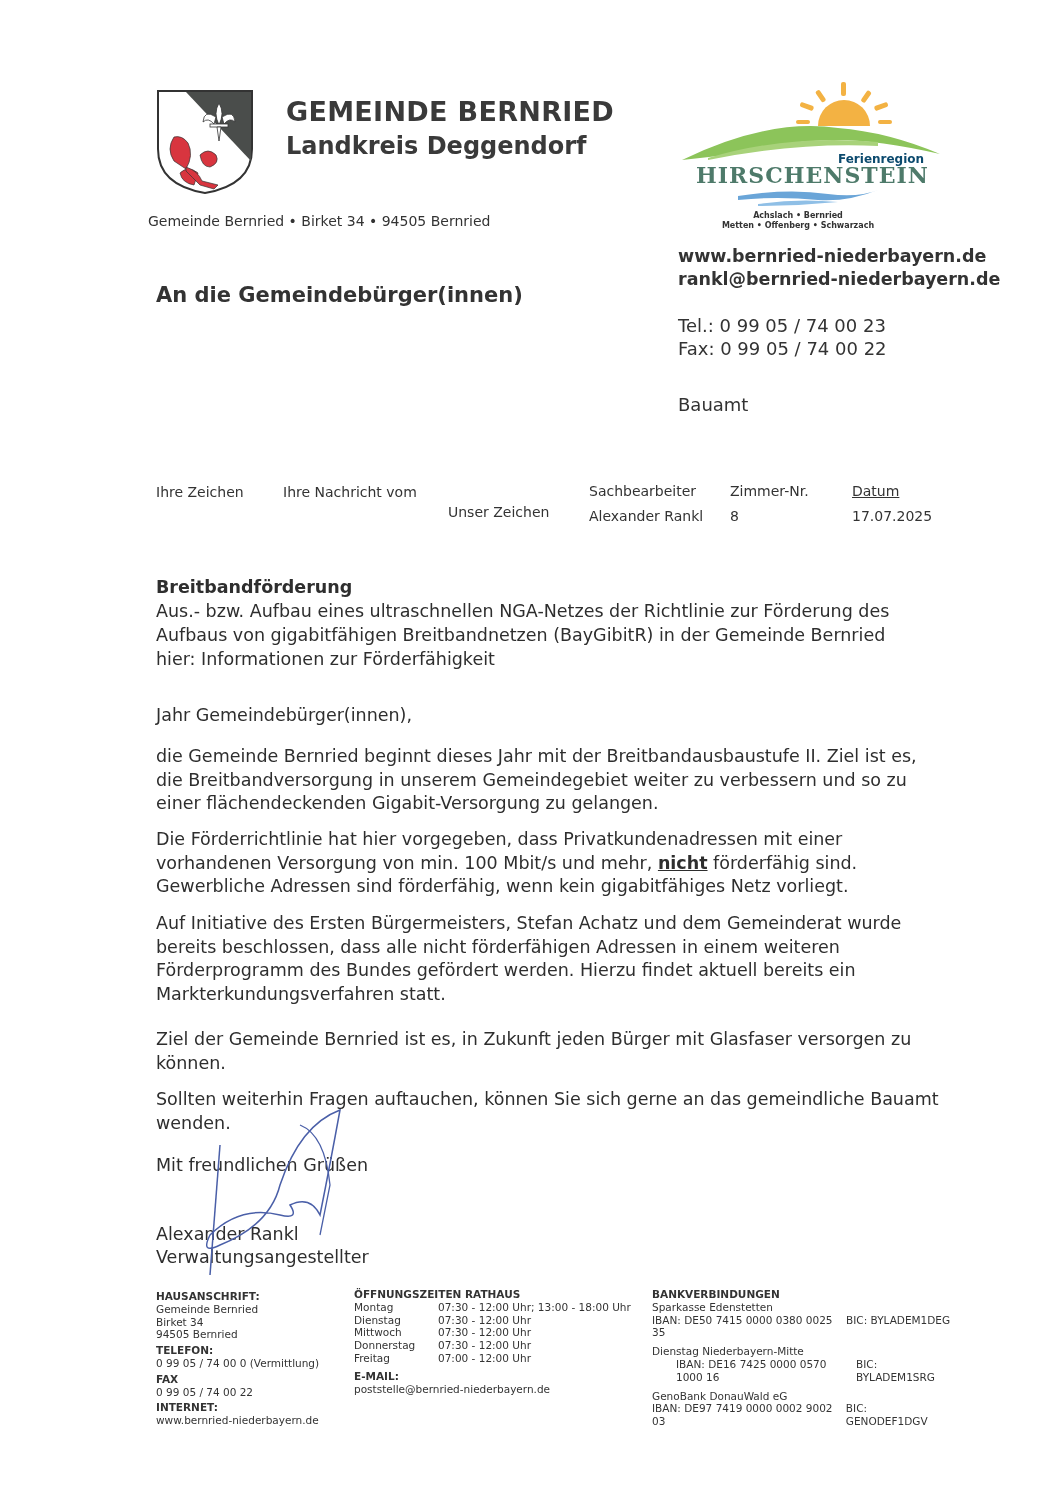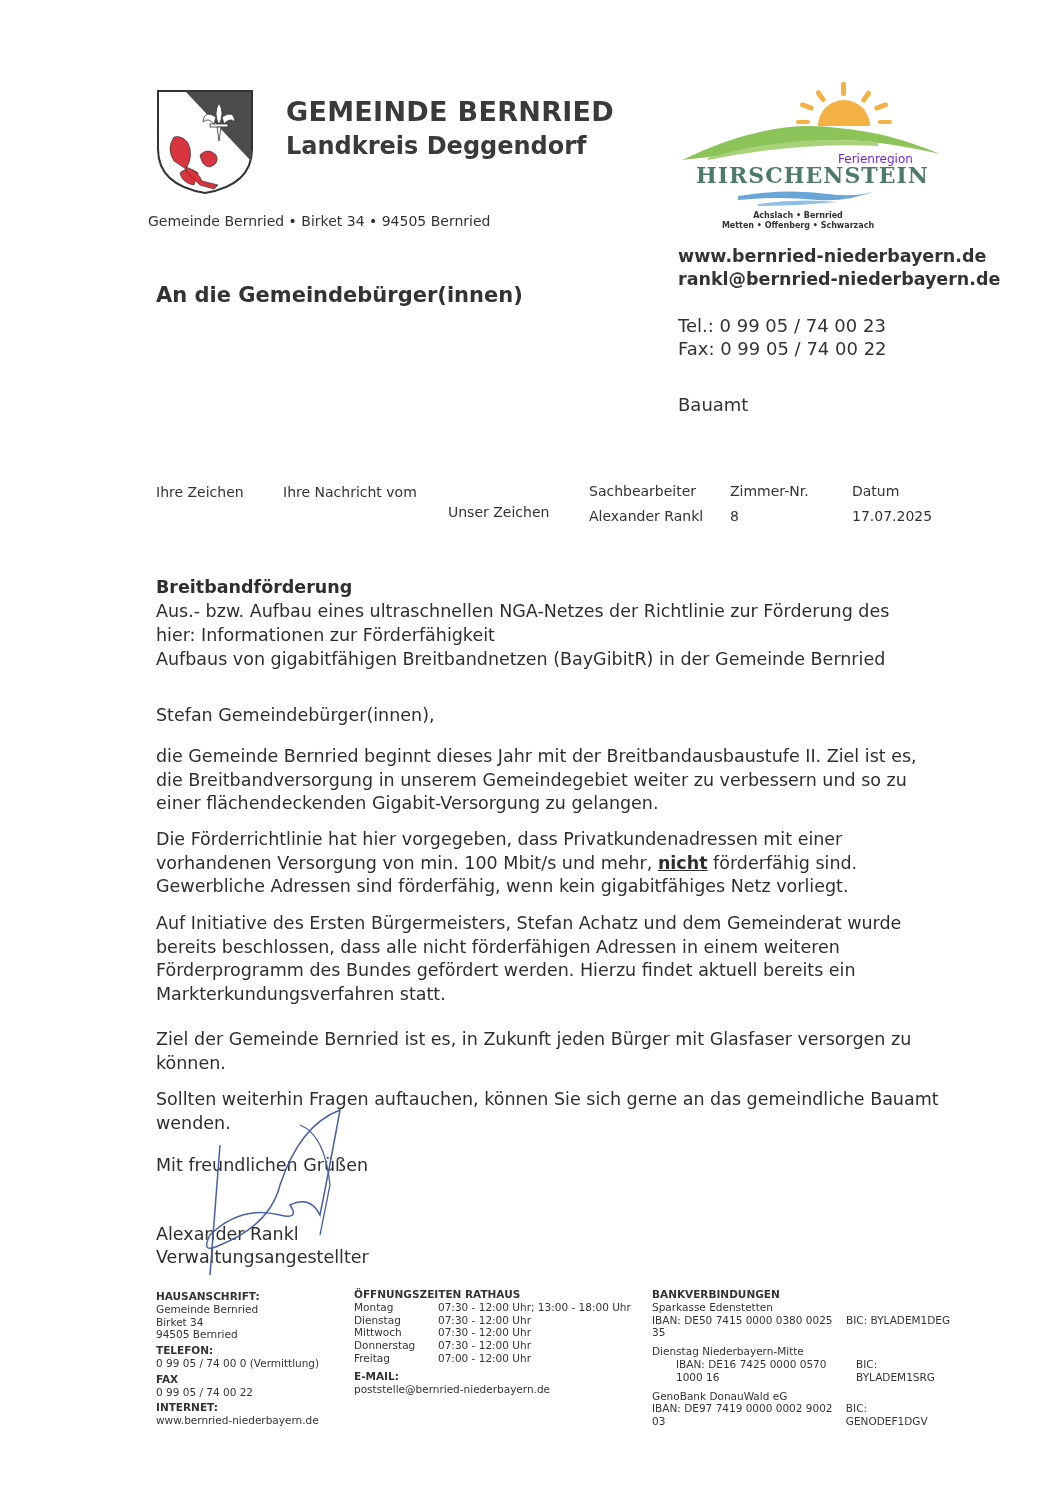--- a/index.html
+++ b/index.html
@@ -62,21 +62,21 @@
       <rect x="122" y="26" width="14" height="5" rx="2" transform="rotate(20 129 28)"></rect>
       <rect x="196" y="26" width="14" height="5" rx="2" transform="rotate(-20 203 28)"></rect>
       <rect x="118" y="42" width="14" height="4" rx="2"></rect>
       <rect x="200" y="42" width="14" height="4" rx="2"></rect>
     </g>
     <path d="M4,82 Q90,40 160,50 Q210,54 262,76 Q200,62 160,62 Q110,62 40,78 Z" fill="#8cc45a"></path>
     <path d="M30,80 Q110,56 200,64 L200,68 Q120,64 30,82 Z" fill="#a8d27a"></path>
     <path d="M60,118 Q110,110 150,116 Q180,120 200,112 Q170,124 140,122 Q100,118 60,122 Z" fill="#6aa5d8"></path>
     <path d="M80,126 Q120,120 160,124 Q120,128 80,128 Z" fill="#8fbfe6"></path>
   </svg>
-  <div style="position:absolute;left:160px;top:74px;font-size:12px;font-weight:normal;color:#6d28d9;">Ferienregion</div>
+  <div style="position:absolute;left:160px;top:74px;font-size:12px;font-weight:bold;color:#0c4a6e;">Ferienregion</div>
   <div style="position:absolute;left:18px;top:84px;font-size:22px;font-weight:bold;color:#4e7a6a;letter-spacing:1px;font-family:'DejaVu Serif',serif;">HIRSCHENSTEIN</div>
   <div style="position:absolute;left:0;width:240px;top:133px;text-align:center;font-size:8px;font-weight:bold;color:#333;">Achslach • Bernried</div>
   <div style="position:absolute;left:0;width:240px;top:143px;text-align:center;font-size:8px;font-weight:bold;color:#333;">Metten • Offenberg • Schwarzach</div>
 </div>
 
 <div class="abs contact">
   <div>www.bernried-niederbayern.de</div>
   <div>rankl@bernried-niederbayern.de</div>
 </div>
 
@@ -86,33 +86,33 @@
   <div>Tel.: 0 99 05 / 74 00 23</div>
   <div>Fax: 0 99 05 / 74 00 22</div>
 </div>
 <div class="abs dept">Bauamt</div>
 
 <div class="abs ref-label" style="left:156px;top:484px;">Ihre Zeichen</div>
 <div class="abs ref-label" style="left:283px;top:484px;">Ihre Nachricht vom</div>
 <div class="abs ref-label" style="left:448px;top:504px;">Unser Zeichen</div>
 <div class="abs ref-label" style="left:589px;top:483px;">Sachbearbeiter</div>
 <div class="abs ref-label" style="left:730px;top:483px;">Zimmer-Nr.</div>
-<div class="abs ref-label" style="left:852px;top:483px;">Datum</div>
+<div class="abs ref-label" style="left:852px;top:483px;text-decoration:underline;">Datum</div>
 <div class="abs ref-value" style="left:589px;top:508px;">Alexander Rankl</div>
 <div class="abs ref-value" style="left:730px;top:508px;">8</div>
 <div class="abs ref-value" style="left:852px;top:508px;">17.07.2025</div>
 
 <div class="abs subject">
   <div class="bold">Breitbandförderung</div>
   <div>Aus.- bzw. Aufbau eines ultraschnellen NGA-Netzes der Richtlinie zur Förderung des</div>
+  <div>Aufbaus von gigabitfähigen Breitbandnetzen (BayGibitR) in der Gemeinde Bernried</div>
   <div>hier: Informationen zur Förderfähigkeit</div>
-  <div>Aufbaus von gigabitfähigen Breitbandnetzen (BayGibitR) in der Gemeinde Bernried</div>
 </div>
 
-<div class="abs body-text" style="top:704px;">Stefan Gemeindebürger(innen),</div>
+<div class="abs body-text" style="top:704px;">Jahr Gemeindebürger(innen),</div>
 <div class="abs body-text" style="top:745px;">die Gemeinde Bernried beginnt dieses Jahr mit der Breitbandausbaustufe II. Ziel ist es, die Breitbandversorgung in unserem Gemeindegebiet weiter zu verbessern und so zu einer flächendeckenden Gigabit-Versorgung zu gelangen.</div>
 <div class="abs body-text" style="top:828px;"><span>Die Förderrichtlinie hat hier vorgegeben, dass Privatkundenadressen mit einer vorhandenen Versorgung von min. 100 Mbit/s und mehr, </span><b>nicht</b><span> förderfähig sind. Gewerbliche Adressen sind förderfähig, wenn kein gigabitfähiges Netz vorliegt.</span></div>
 <div class="abs body-text" style="top:912px;">Auf Initiative des Ersten Bürgermeisters, Stefan Achatz und dem Gemeinderat wurde bereits beschlossen, dass alle nicht förderfähigen Adressen in einem weiteren Förderprogramm des Bundes gefördert werden. Hierzu findet aktuell bereits ein Markterkundungsverfahren statt.</div>
 <div class="abs body-text" style="top:1028px;">Ziel der Gemeinde Bernried ist es, in Zukunft jeden Bürger mit Glasfaser versorgen zu können.</div>
 <div class="abs body-text" style="top:1088px;">Sollten weiterhin Fragen auftauchen, können Sie sich gerne an das gemeindliche Bauamt wenden.</div>
 <div class="abs body-text" style="top:1154px;">Mit freundlichen Grüßen</div>
 <div class="abs body-text" style="top:1223px;">Alexander Rankl</div>
 <div class="abs body-text" style="top:1246px;">Verwaltungsangestellter</div>
 
 <svg class="abs signature" viewBox="0 0 180 175">

